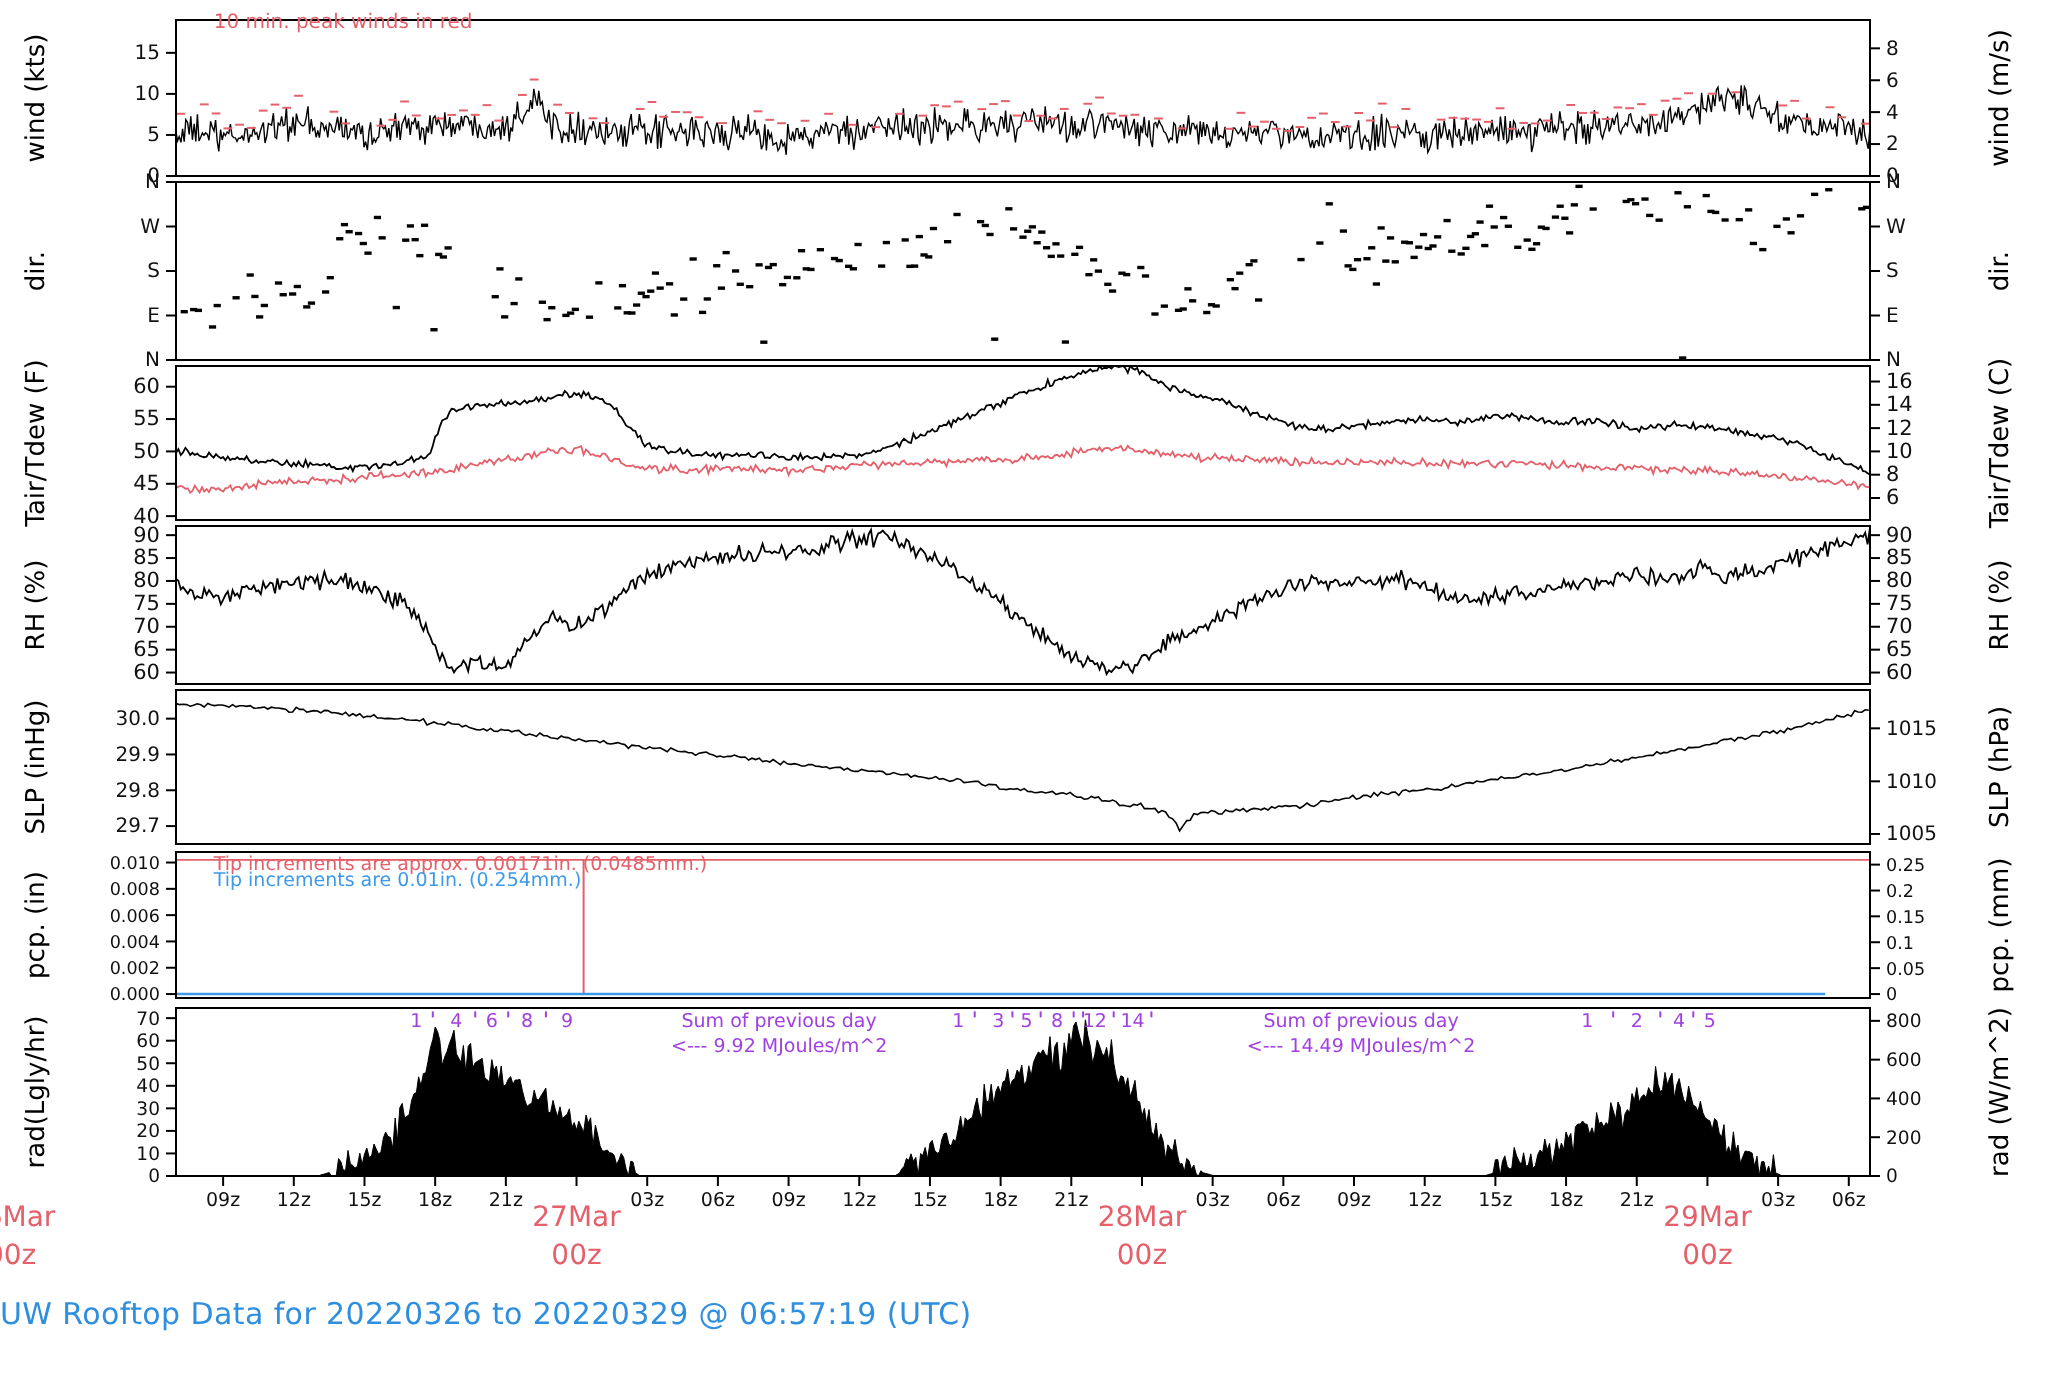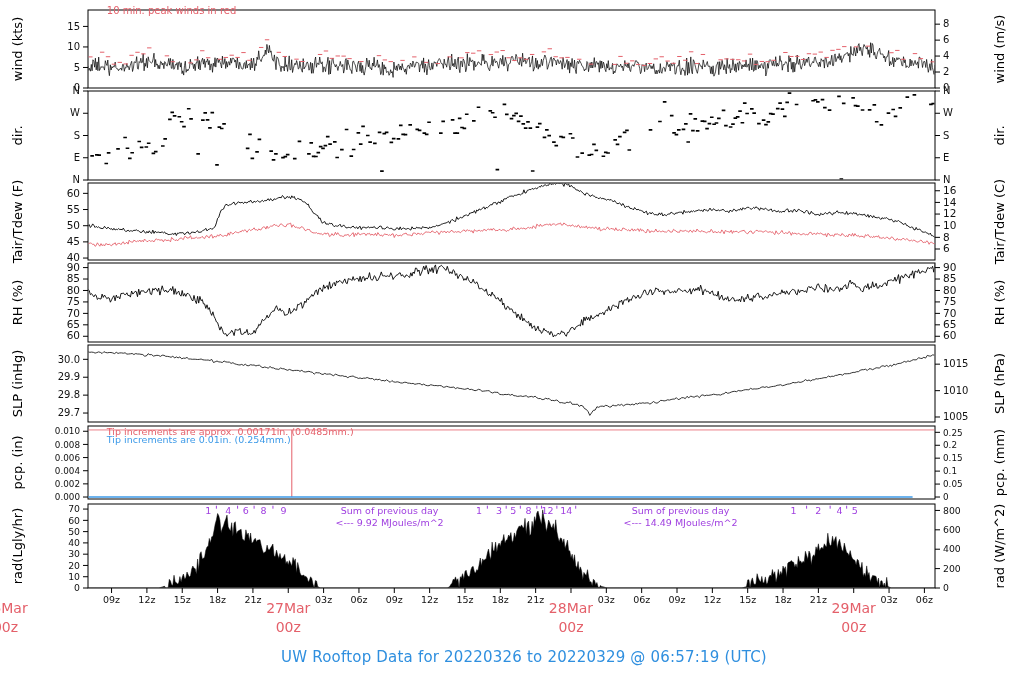--- a/index.html
+++ b/index.html
@@ -1,20 +1,20 @@
 <!DOCTYPE html>
 <html><head>
 <meta charset="utf-8">
 <style>
   html,body{margin:0;padding:0;background:#ffffff;}
   #frame{position:relative;width:1024px;height:700px;background:#ffffff;overflow:hidden;
          font-family:"DejaVu Sans",sans-serif;}
   #meteogram-svg{position:absolute;left:0;top:0;}
-  .footer-title{position:absolute;left:0;right:0;top:648px;text-align:center;
-                font-size:15px;letter-spacing:0.2px;padding-left:24px;}
+  .footer-title{position:absolute;left:0;right:0;top:648px;
+                font-size:15px;letter-spacing:0.2px;}
 </style>
 </head>
 <body>
 
 <div id="frame">
   <svg id="meteogram-svg" width="1024" height="700">
       <g>
         <rect x="88" y="10" width="847" height="78" fill="none" stroke="#000" stroke-width="1"></rect>
         <clipPath id="clip-wind">
           <rect x="88.5" y="10.5" width="846" height="77"></rect>

